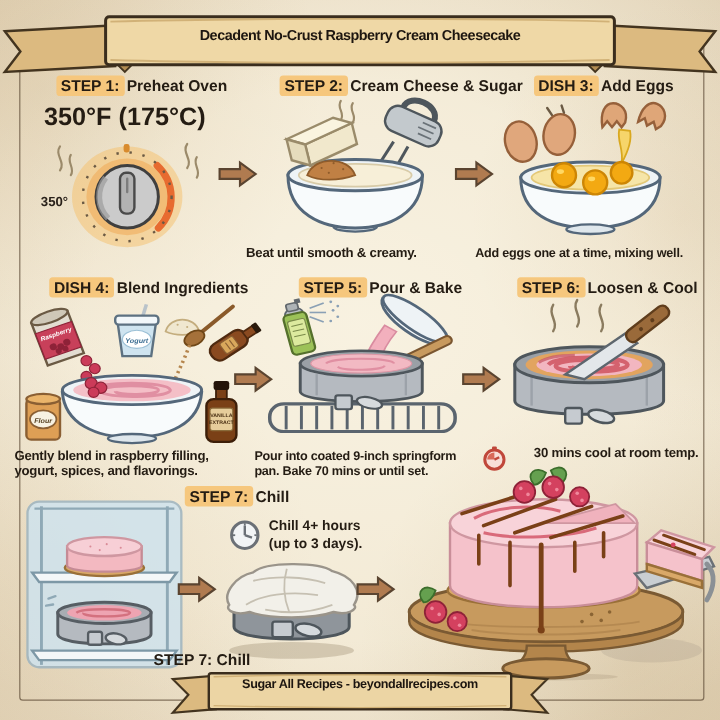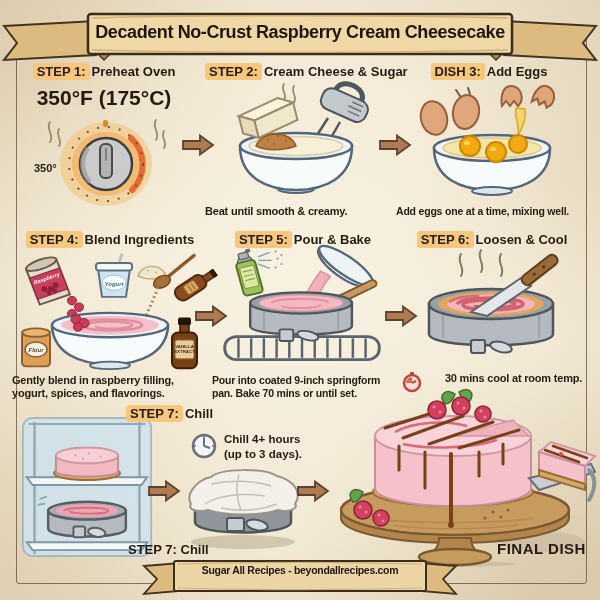--- a/index.html
+++ b/index.html
@@ -11,25 +11,25 @@
       radial-gradient(circle at 95% 30%, rgba(196,166,118,.22), transparent 25%),
       radial-gradient(circle at 10% 80%, rgba(196,166,118,.20), transparent 28%),
       radial-gradient(circle at 88% 92%, rgba(180,150,100,.25), transparent 30%),
       radial-gradient(ellipse at center, transparent 55%, rgba(170,138,92,.22) 100%),
       #f1e7d1;}
   .abs{position:absolute;}
   svg{display:block;overflow:visible;}
   text{font-family:"Liberation Sans",sans-serif;font-weight:bold;}
   .frame{left:16px;top:37px;width:569px;height:545px;border:1.6px solid rgba(92,74,52,.72);border-radius:3px;}
   .hdr{font-weight:bold;font-size:13px;text-align:center;white-space:nowrap;}
-  .hl{background:#f6c77d;padding:1px 4px;border-radius:3px;}
+  .hl{background:#f6c77d;padding:1px 4px;border-radius:3px;margin-left:28px;}
   .ht{margin-left:2px;}
   .cap{font-weight:bold;font-size:11px;white-space:nowrap;letter-spacing:-0.2px;}
   .temp{font-weight:bold;font-size:21px;text-align:center;white-space:nowrap;}
-  .bannertxt{font-weight:bold;font-size:18px;letter-spacing:-0.4px;text-align:center;white-space:nowrap;color:#1d1610;}
+  .bannertxt{font-weight:bold;font-size:12px;letter-spacing:-0.4px;text-align:center;white-space:nowrap;color:#1d1610;}
   .foottxt{font-weight:bold;font-size:10.5px;letter-spacing:-0.3px;text-align:center;white-space:nowrap;color:#1d1610;}
   .flexrow{display:flex;align-items:flex-start;justify-content:center;gap:23px;}
   .chilltxt{font-weight:bold;font-size:11.5px;line-height:1.25;white-space:nowrap;}
   .plain{font-weight:bold;font-size:13px;white-space:nowrap;}
   .finallbl{font-weight:bold;font-size:15px;letter-spacing:.5px;white-space:nowrap;}
 </style>
 </head>
 <body>
 
 <div class="page">
@@ -129,21 +129,21 @@
     <ellipse cx="88" cy="64" rx="49" ry="10" fill="#f6e5a8" stroke="#e3c878" stroke-width="1.5"></ellipse>
     <circle cx="66" cy="62" r="10" fill="#f3a912" stroke="#cd8604" stroke-width="2"></circle>
     <circle cx="92" cy="68" r="10" fill="#f3a912" stroke="#cd8604" stroke-width="2"></circle>
     <circle cx="114" cy="60" r="9" fill="#f3a912" stroke="#cd8604" stroke-width="2"></circle>
     <ellipse cx="63" cy="59" rx="3" ry="2" fill="#ffd863"></ellipse>
       <ellipse cx="89" cy="65" rx="3" ry="2" fill="#ffd863"></ellipse>
   </svg>
   <div class="abs cap" style="left:396px;top:205px;width:186px;font-size:10.5px">Add eggs one at a time, mixing well.</div>
 
   <div class="abs hdr" style="left:12px;top:232px;width:196px">
-    <span class="hl">STEP 4:</span><span class="ht">Blend Ingredients</span>
+    <span class="hl">DISH 4:</span><span class="ht">Blend Ingredients</span>
   </div>
   <svg class="abs" style="left:14px;top:248px" width="192" height="124" viewBox="0 0 192 132" preserveAspectRatio="none">
     <g transform="rotate(-20 34 36)">
       <rect x="18" y="16" width="32" height="40" fill="#e3ddd1" stroke="#6b5a44" stroke-width="2"></rect>
       <rect x="18" y="26" width="32" height="24" fill="#c8405a" stroke="#8e2238" stroke-width="1"></rect>
       <ellipse cx="34" cy="16" rx="16" ry="5" fill="#cfc8b8" stroke="#6b5a44" stroke-width="2"></ellipse>
       <circle cx="28" cy="42" r="3" fill="#8e2238"></circle>
         <circle cx="34" cy="44" r="3" fill="#8e2238"></circle>
       <circle cx="40" cy="42" r="3" fill="#8e2238"></circle>
         <circle cx="31" cy="47" r="2.5" fill="#8e2238"></circle>
@@ -399,21 +399,20 @@
     <path d="M212,58 L246,70 M220,54 L254,66" stroke="#7a4017" stroke-width="2.5" stroke-linecap="round"></path>
     <circle cx="228" cy="62" r="2" fill="#d4415f"></circle>
     <path d="M20,110 C12,100 22,94 30,100 C28,106 24,110 20,110 z" fill="#65a04f" stroke="#3c6e2c" stroke-width="1.5"></path>
     <circle cx="30" cy="118" r="9" fill="#d4415f" stroke="#8e2238" stroke-width="1.5"></circle>
     <circle cx="48" cy="126" r="8" fill="#d4415f" stroke="#8e2238" stroke-width="1.5"></circle>
     <circle cx="27" cy="115" r="1.5" fill="#f0889c"></circle>
       <circle cx="33" cy="120" r="1.5" fill="#f0889c"></circle>
     <circle cx="46" cy="123" r="1.5" fill="#f0889c"></circle>
       <circle cx="50" cy="129" r="1.5" fill="#f0889c"></circle>
   </svg>
-  <div class="abs finallbl" style="left:497px;top:540px">FINAL DISH</div>
 
   <div class="abs plain" style="left:128px;top:542px">STEP 7: Chill</div>
 
   <svg class="abs" style="left:0;top:554px" width="600" height="44">
     <polygon points="144,12 180,9 180,37 144,40 157,25" fill="#dcba80" stroke="#43341f" stroke-width="1.8"></polygon>
     <polygon points="456,12 420,9 420,37 456,40 443,25" fill="#dcba80" stroke="#43341f" stroke-width="1.8"></polygon>
     <rect x="174" y="7" width="252" height="30" rx="2" fill="#ecd5a4" stroke="#3a2d1d" stroke-width="2"></rect>
     <path d="M178,10 C250,8 350,8 422,10" stroke="#c9a86b" stroke-width="1.2" fill="none" opacity=".8"></path>
     <path d="M178,34 C250,36 350,36 422,34" stroke="#c9a86b" stroke-width="1.2" fill="none" opacity=".8"></path>
   </svg>

